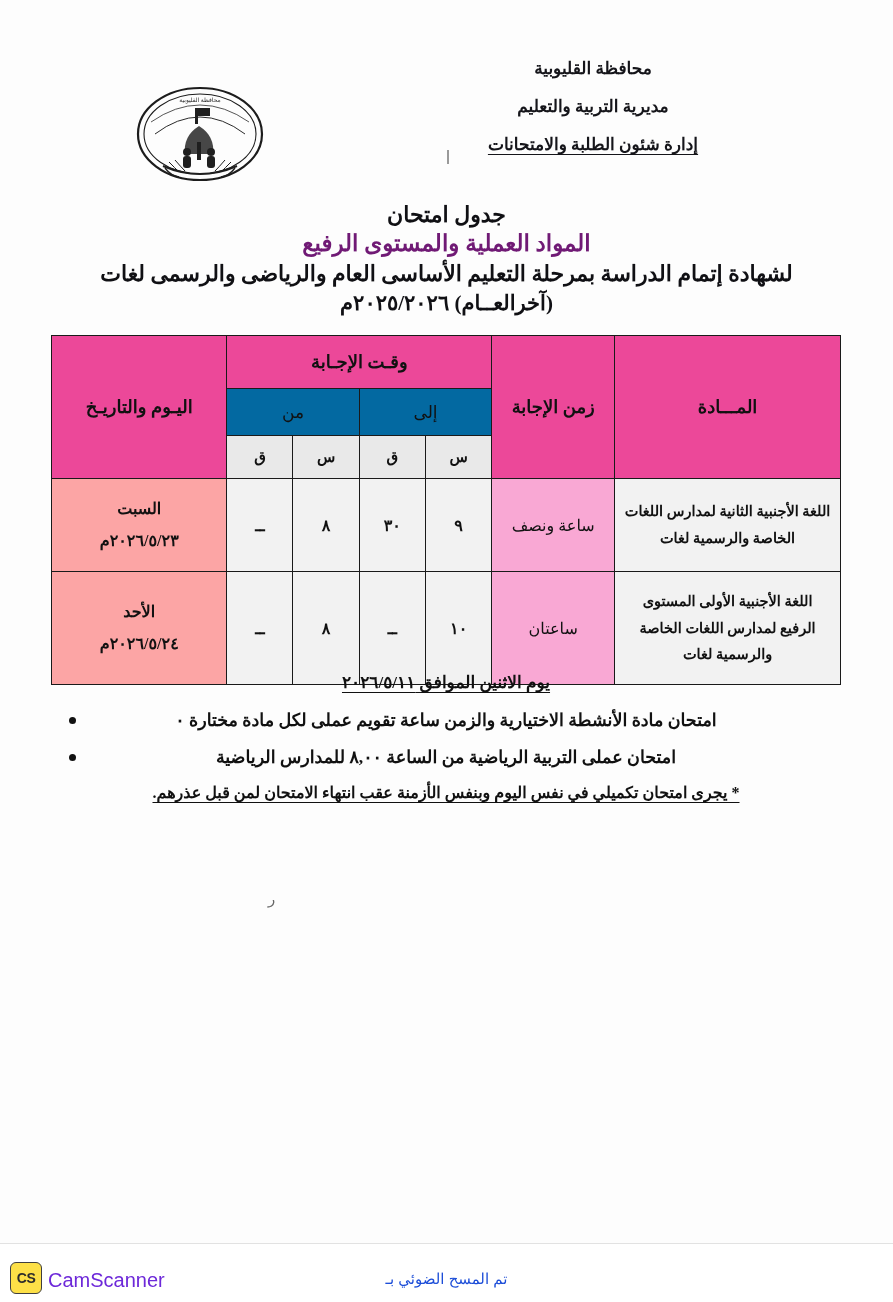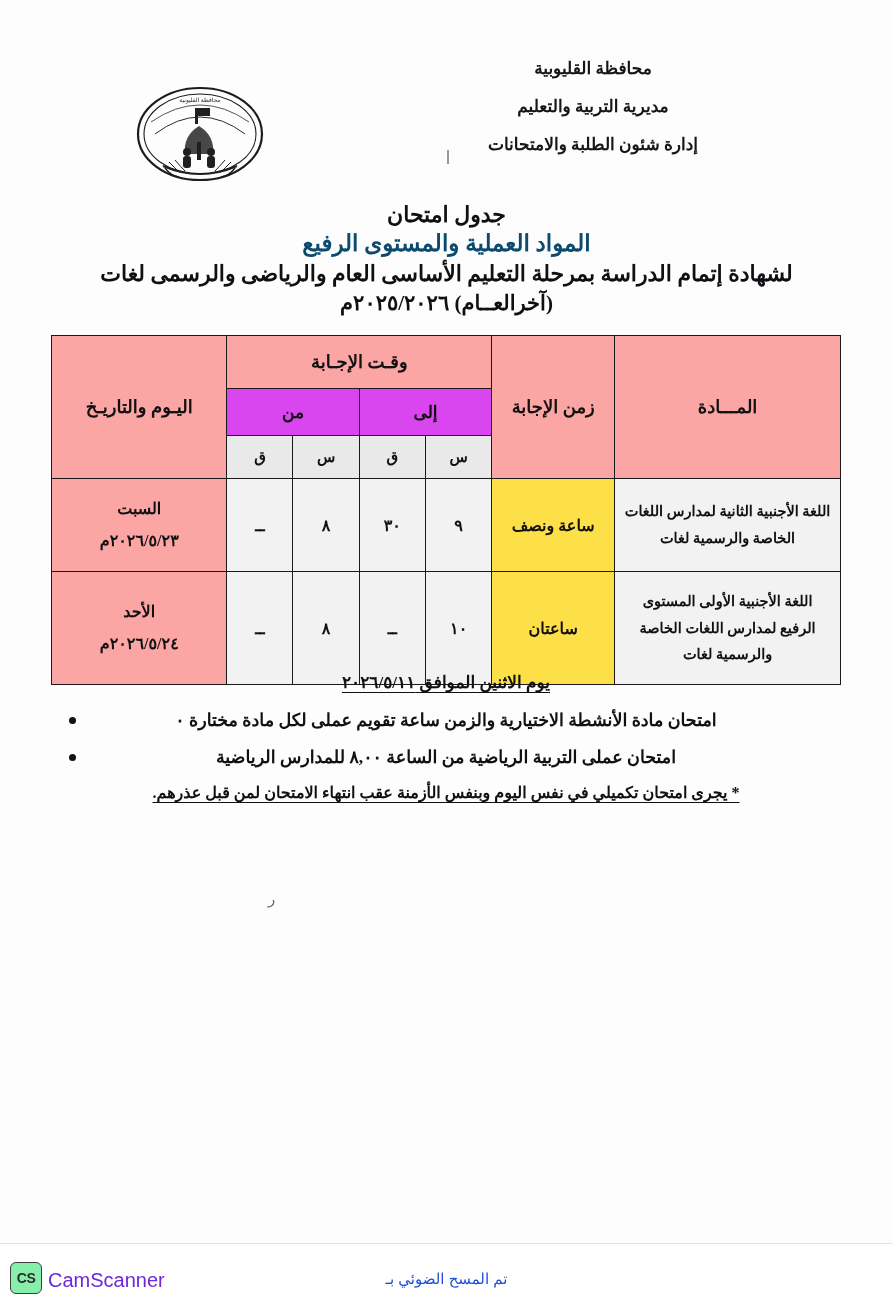--- a/index.html
+++ b/index.html
@@ -39,20 +39,21 @@
     direction: rtl;
   }
   .header-text div {
     font-size: 17px;
     line-height: 1.0;
     margin-bottom: 21px;
     font-weight: 600;
     color: #15151a;
   }
   .header-text div.underline {
+    text-decoration: underline;
     text-underline-offset: 4px;
   }
 
   .logo {
     position: absolute;
     left: 125px;
     top: 30px;
     width: 150px;
     height: 105px;
   }
@@ -70,21 +71,21 @@
   .title-block .t1 {
     font-size: 22px;
     font-weight: 700;
     line-height: 1.32;
     color: #101014;
   }
   .title-block .t2 {
     font-size: 23px;
     font-weight: 700;
     line-height: 1.32;
-    color: #0c4a6e;
+    color: #701a75;
   }
   .title-block .t3 {
     font-size: 22px;
     font-weight: 700;
     line-height: 1.34;
     color: #101014;
   }
   .title-block .t4 {
     font-size: 21px;
     font-weight: 700;
@@ -109,47 +110,47 @@
   table.sched th, table.sched td {
     border: 1px solid #1a1a1a;
     text-align: center;
     vertical-align: middle;
     font-family: "Liberation Serif", "DejaVu Serif", serif;
   }
   th.h-main {
     font-size: 18px;
     font-weight: 700;
     height: 50px;
-    background: #fca5a5;
+    background: #ec4899;
   }
   th.h-sub {
     font-size: 17px;
-    font-weight: 700;
+    font-weight: 400;
     height: 44px;
-    background: #d946ef;
+    background: #0369a1;
   }
   th.h-unit {
     font-size: 15px;
     font-weight: 700;
     height: 40px;
     background: #e9e9e9;
   }
   td.subject {
     font-size: 14.5px;
     font-weight: 700;
     line-height: 1.85;
     padding: 6px 8px;
     width: 218px;
     background: #f2f2f2;
   }
   td.duration {
     font-size: 16px;
-    font-weight: 700;
+    font-weight: 400;
     width: 124px;
-    background: #fde047;
+    background: #f9a8d4;
   }
   td.num {
     font-size: 16px;
     font-weight: 700;
     width: 66px;
     background: #f2f2f2;
   }
   td.daydate {
     font-size: 16px;
     font-weight: 700;
@@ -236,21 +237,21 @@
     background: #ffffff;
     border-top: 1px solid #e2e2e2;
   }
   .cs-badge {
     position: absolute;
     left: 10px;
     bottom: 8px;
     width: 30px;
     height: 30px;
     border-radius: 6px;
-    background: #86efac;
+    background: #fde047;
     border: 1.6px solid #3f3f3f;
     color: #2b2b2b;
     font-family: "Liberation Sans", sans-serif;
     font-size: 14px;
     font-weight: 700;
     display: flex;
     align-items: center;
     justify-content: center;
     letter-spacing: -0.5px;
   }

